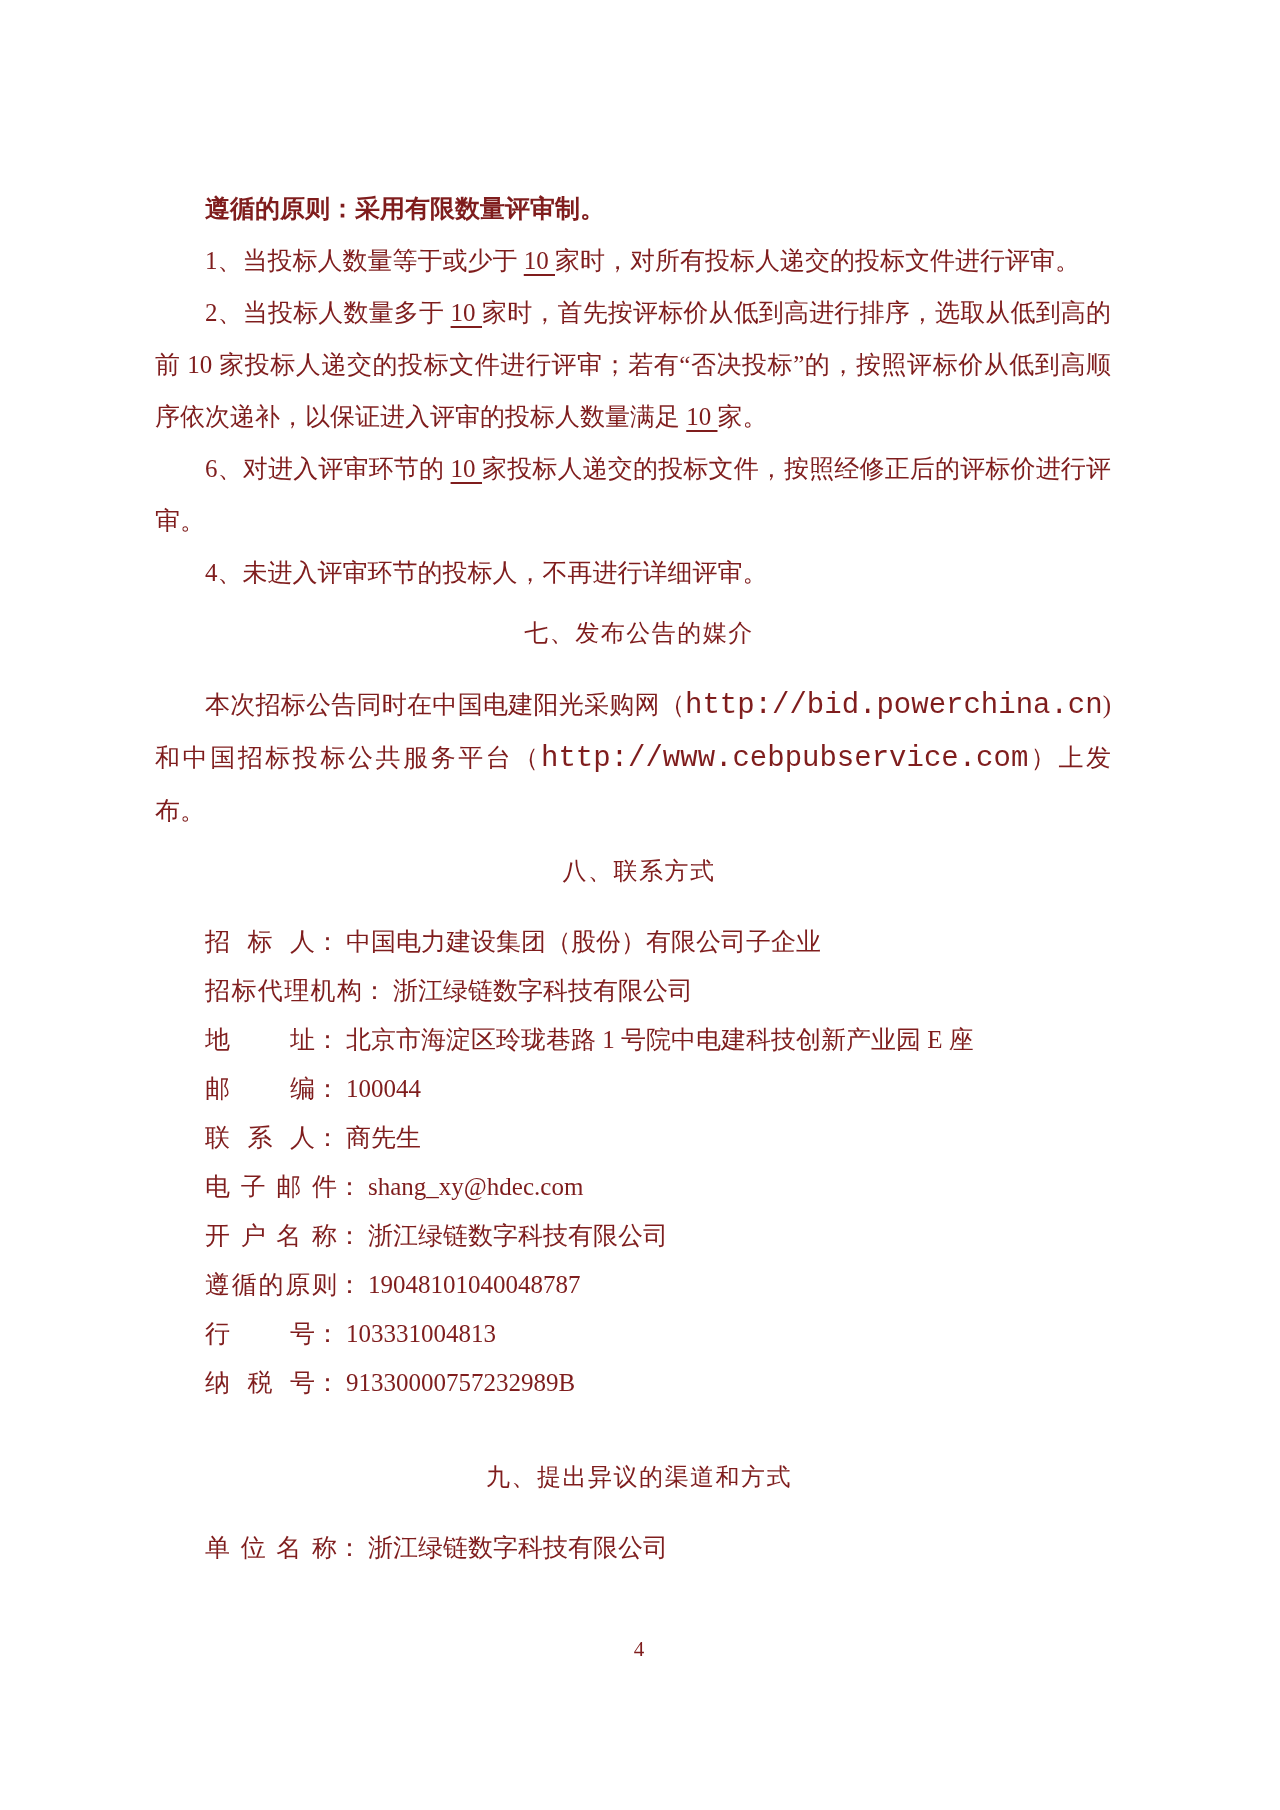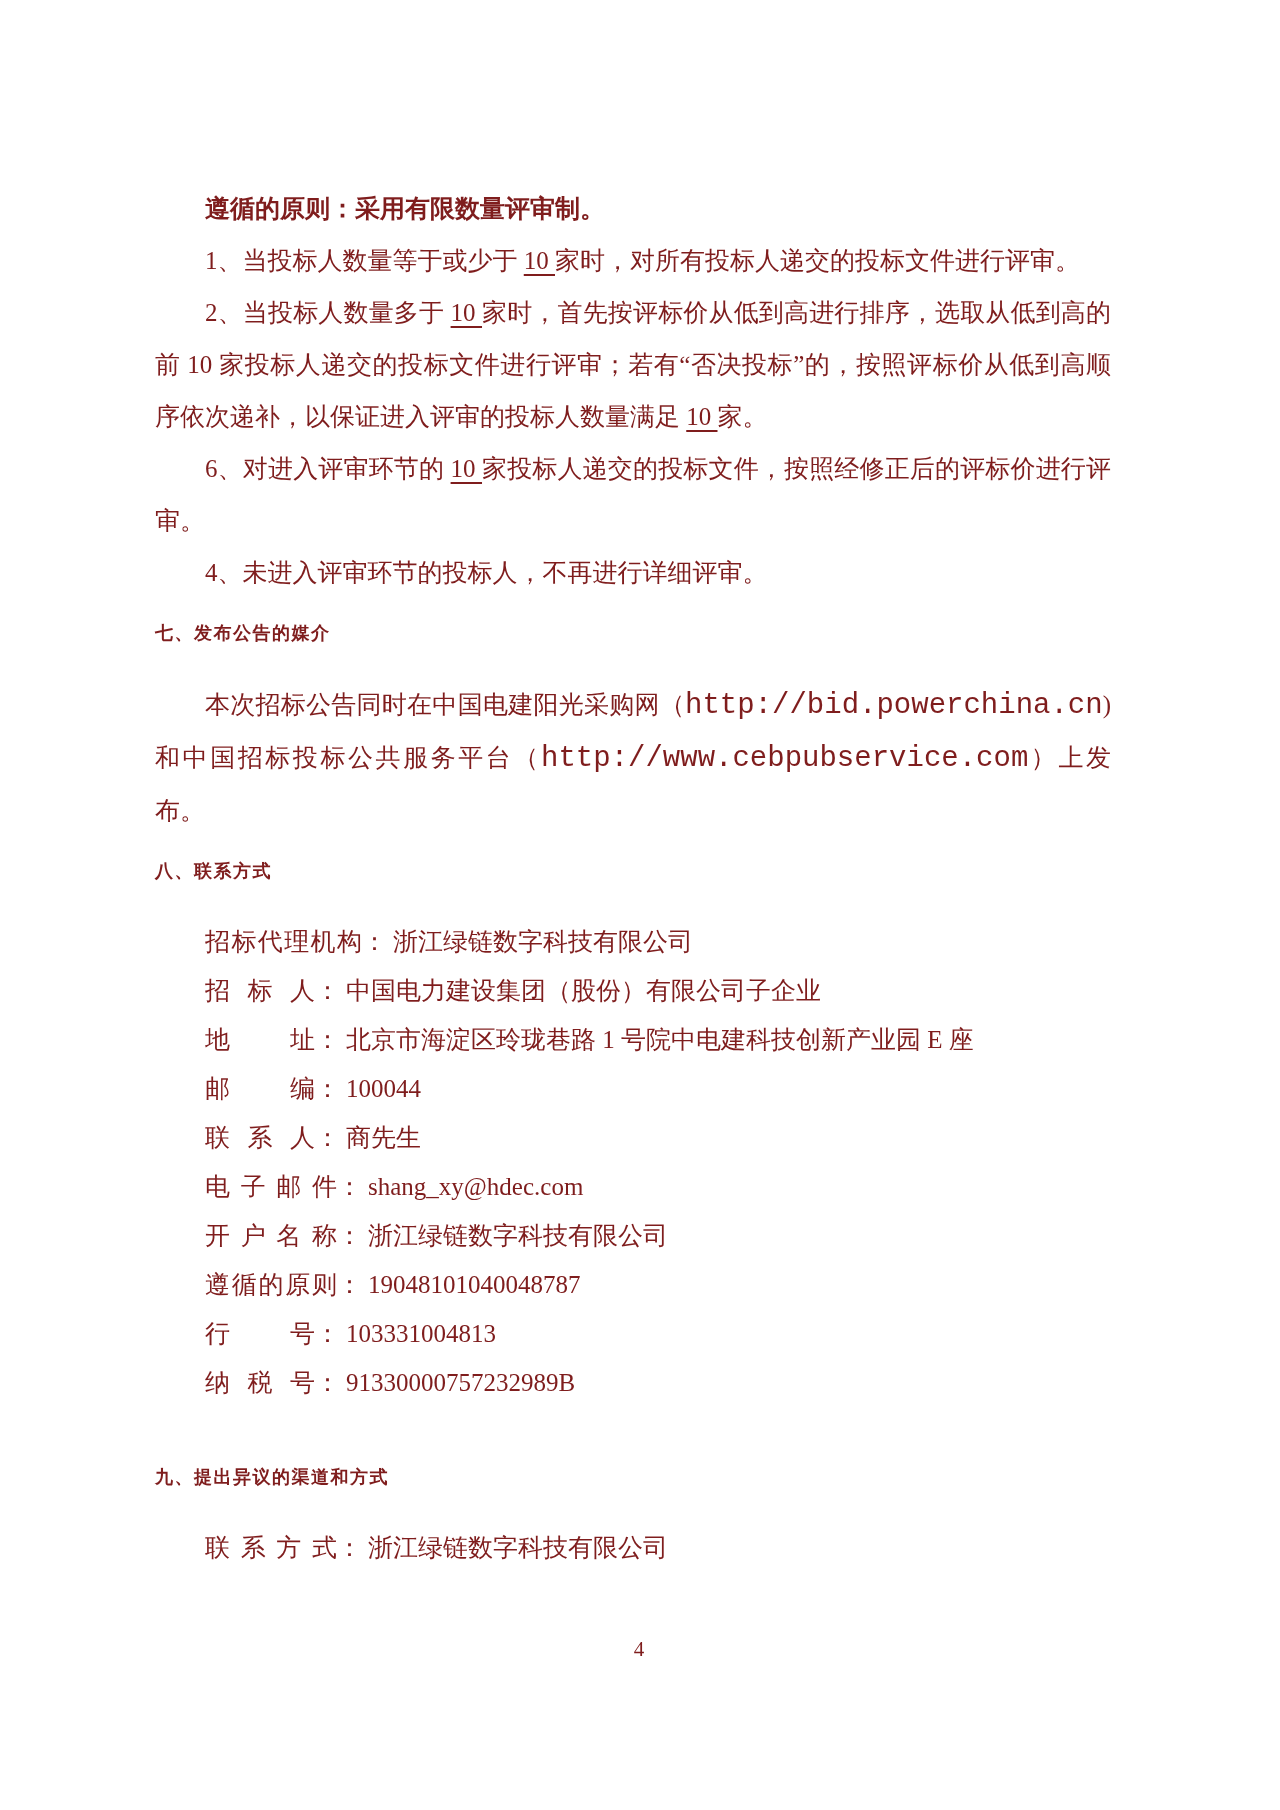--- a/index.html
+++ b/index.html
@@ -20,26 +20,27 @@
     text-align:justify;
     text-indent:50px;
     width:956px;
     margin:0;
   }
   .para.bold{font-weight:bold;}
   .seg{white-space:pre-wrap;}
   .seg-u{text-decoration:underline;text-underline-offset:5px;text-decoration-thickness:1.5px;}
   .seg-mono{font-family:"Liberation Mono","DejaVu Sans Mono",monospace;font-size:29px;}
   .heading{
-    font-size:18px;
-    font-weight:bold;
+    font-size:24px;
+    font-weight:normal;
     line-height:44px;
     letter-spacing:1.5px;
     margin:12px 0 24px 0;
     font-family:"Liberation Serif","DejaVu Serif",serif;
+    text-align:center;
   }
   .heading-3{margin-top:48px;}
   .contact-list{margin:0 0 0 50px;}
   .contact-row{font-size:25px;line-height:49px;white-space:nowrap;}
   .contact-label{
     display:inline-block;
     text-align:justify;
     text-align-last:justify;
     vertical-align:bottom;
     white-space:nowrap;
@@ -60,30 +61,30 @@
   <main id="doc-body">
       <p class="para bold"><span class="seg">遵循的原则：采用有限数量评审制。</span></p>
       <p class="para"><span class="seg">1、当投标人数量等于或少于 </span><span class="seg seg-u">10 </span><span class="seg">家时，对所有投标人递交的投标文件进行评审。</span></p>
       <p class="para"><span class="seg">2、当投标人数量多于 </span><span class="seg seg-u">10 </span><span class="seg">家时，首先按评标价从低到高进行排序，选取从低到高的前 10 家投标人递交的投标文件进行评审；若有“否决投标”的，按照评标价从低到高顺序依次递补，以保证进入评审的投标人数量满足 </span><span class="seg seg-u">10 </span><span class="seg">家。</span></p>
       <p class="para"><span class="seg">6、对进入评审环节的 </span><span class="seg seg-u">10 </span><span class="seg">家投标人递交的投标文件，按照经修正后的评标价进行评审。</span></p>
       <p class="para"><span class="seg">4、未进入评审环节的投标人，不再进行详细评审。</span></p>
       <div class="heading heading-1">七、发布公告的媒介</div>
       <p class="para"><span class="seg">本次招标公告同时在中国电建阳光采购网（</span><span class="seg seg-mono">http://bid.powerchina.cn</span><span class="seg">)和中国招标投标公共服务平台（</span><span class="seg seg-mono">http://www.cebpubservice.com</span><span class="seg">）上发布。</span></p>
       <div class="heading heading-2">八、联系方式</div>
       <div class="contact-list">
+        <div class="contact-row"><span class="contact-label" style="width: 110px;">招标人</span><span class="contact-colon">：</span><span class="contact-value">中国电力建设集团（股份）有限公司子企业</span></div>
         <div class="contact-row"><span class="contact-label" style="width: 157px;">招标代理机构</span><span class="contact-colon">：</span><span class="contact-value">浙江绿链数字科技有限公司</span></div>
-        <div class="contact-row"><span class="contact-label" style="width: 110px;">招标人</span><span class="contact-colon">：</span><span class="contact-value">中国电力建设集团（股份）有限公司子企业</span></div>
         <div class="contact-row"><span class="contact-label" style="width: 110px;">地址</span><span class="contact-colon">：</span><span class="contact-value">北京市海淀区玲珑巷路 1 号院中电建科技创新产业园 E 座</span></div>
         <div class="contact-row"><span class="contact-label" style="width: 110px;">邮编</span><span class="contact-colon">：</span><span class="contact-value">100044</span></div>
         <div class="contact-row"><span class="contact-label" style="width: 110px;">联系人</span><span class="contact-colon">：</span><span class="contact-value">商先生</span></div>
         <div class="contact-row"><span class="contact-label" style="width: 132px;">电子邮件</span><span class="contact-colon">：</span><span class="contact-value">shang_xy@hdec.com</span></div>
         <div class="contact-row"><span class="contact-label" style="width: 132px;">开户名称</span><span class="contact-colon">：</span><span class="contact-value">浙江绿链数字科技有限公司</span></div>
         <div class="contact-row"><span class="contact-label" style="width: 132px;">遵循的原则</span><span class="contact-colon">：</span><span class="contact-value">19048101040048787</span></div>
         <div class="contact-row"><span class="contact-label" style="width: 110px;">行号</span><span class="contact-colon">：</span><span class="contact-value">103331004813</span></div>
         <div class="contact-row"><span class="contact-label" style="width: 110px;">纳税号</span><span class="contact-colon">：</span><span class="contact-value">91330000757232989B</span></div>
       </div>
       <div class="heading heading-3">九、提出异议的渠道和方式</div>
       <div class="contact-list">
-        <div class="contact-row"><span class="contact-label" style="width: 132px;">联系方式</span><span class="contact-colon">：</span><span class="contact-value">浙江绿链数字科技有限公司</span></div>
+        <div class="contact-row"><span class="contact-label" style="width: 132px;">单位名称</span><span class="contact-colon">：</span><span class="contact-value">浙江绿链数字科技有限公司</span></div>
       </div>
     </main>
   <div class="page-number">4</div>
 </div>
 
 </body></html>

